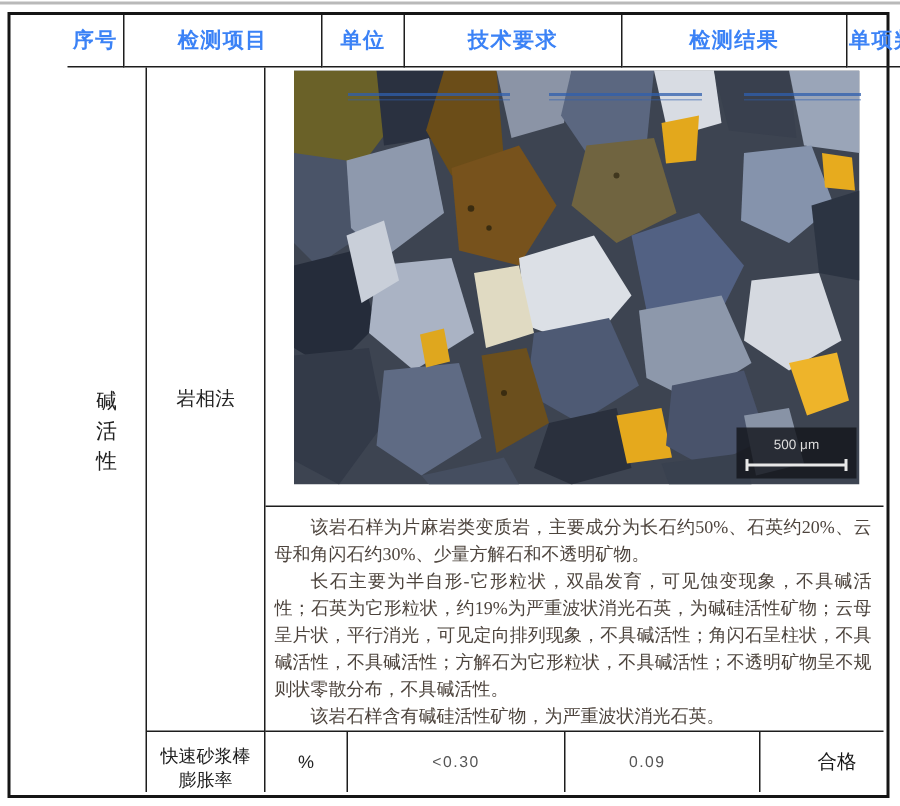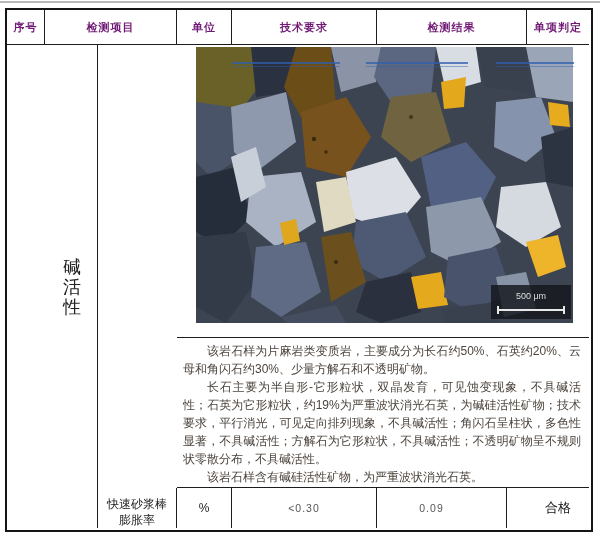--- a/index.html
+++ b/index.html
@@ -9,21 +9,21 @@
     position:relative; width:600px; height:537px; background:#fff;
     overflow:hidden; color:#1a1a1a;
   }
   .scan-line { position:absolute; left:0; top:1px; width:600px; height:2px; background:#b9b9b9; }
 
   
   #tbl { position:absolute; left:5px; top:8px; width:588px; height:524px; border:2px solid #151515; }
   .cell { position:absolute; border-color:#1d1d1d; border-style:solid; border-width:0; }
   .br { border-right-width:1px; }
   .bb { border-bottom-width:1px; }
-  .hcell { display:flex; align-items:center; justify-content:center; font-weight:bold; font-size:11px; letter-spacing:1px; color:#701a75; }
+  .hcell { display:flex; align-items:center; justify-content:center; font-weight:bold; font-size:14px; letter-spacing:1px; color:#3b82f6;margin-left:38px; }
   .vcenter { display:flex; align-items:center; justify-content:center; }
 
   
   .h1 { left:0; top:0; width:38px; height:35px; }
   .h2 { left:38px; top:0; width:132px; height:35px; }
   .h3 { left:170px; top:0; width:55px; height:35px; }
   .h4 { left:225px; top:0; width:145px; height:35px; }
   .h5 { left:370px; top:0; width:150px; height:35px; }
   .h6 { left:520px; top:0; width:62px; height:35px; }
 
@@ -32,28 +32,28 @@
   .c-group    { left:38px; top:35px; width:53px; height:483px; }
   .c-method1  { left:91px; top:35px; width:79px; height:443px; font-size:13px; color:#222; }
   .c-method2  { left:91px; top:478px; width:79px; height:40px; font-size:12px; line-height:16px; text-align:center; color:#222;align-items:flex-end; }
   .c-image    { left:170px; top:35px;  width:412px; height:293px; }
   .c-text     { left:170px; top:328px; width:412px; height:150px; }
   .c-unit     { left:170px; top:478px; width:55px;  height:40px; font-size:12px; color:#222; }
   .c-req      { left:225px; top:478px; width:145px; height:40px; font-size:10.5px; color:#555; letter-spacing:1px; }
   .c-res      { left:350px; top:478px; width:150px; height:40px; font-size:10.5px; color:#555; letter-spacing:1px; }
   .c-judg     { left:520px; top:478px; width:62px;  height:40px; font-size:13px; color:#151515; }
 
-  .vtext { width:16px; font-size:18px; line-height:20px; text-align:center; word-break:break-all; color:#222; }
+  .vtext { width:16px; font-size:14px; line-height:20px; text-align:center; word-break:break-all; color:#222; }
 
   
   #micro { position:absolute; left:196px; top:47px; width:377px; height:276px;text-align:center; }
   #micro svg { display:block; width:377px; height:276px; }
 
   
-  .desc { position:absolute; left:6px; top:4px; width:398px; font-size:12px; line-height:18px; color:#4d443d; text-align:justify; }
+  .desc { position:absolute; left:6px; top:4px; width:398px; font-size:12px; line-height:18px; color:#4d443d; text-align:justify;font-family:Liberation Serif, serif; }
   .desc p { text-indent:2em; }
 
   
   .wm { position:absolute; pointer-events:none; }
   #logo { left:18px; top:160px; width:180px; height:210px; }
   #stamp { left:172px; top:248px; width:428px; height:112px; overflow:hidden; }
   .top-marks { position:absolute; top:62px; height:5px; border-top:2px solid rgba(47,95,174,.75); border-bottom:1px solid rgba(47,95,174,.45); }
 </style>
 </head>
 <body>
@@ -66,33 +66,36 @@
     <div class="cell hcell br bb h1">序号</div>
     <div class="cell hcell br bb h2">检测项目</div>
     <div class="cell hcell br bb h3">单位</div>
     <div class="cell hcell br bb h4">技术要求</div>
     <div class="cell hcell br bb h5">检测结果</div>
     <div class="cell hcell bb h6">单项判定</div>
 
     <div class="cell vcenter br c-group">
       <div class="vtext">碱活性</div>
     </div>
+    <div class="cell vcenter br bb c-method1">
+      <span>岩相法</span>
+    </div>
     <div class="cell vcenter br c-method2">
       <div>
         <div>快速砂浆棒</div>
         <div>膨胀率</div>
       </div>
     </div>
 
     <div class="cell bb c-image"></div>
 
     <div class="cell bb c-text">
       <div class="desc">
         <p>该岩石样为片麻岩类变质岩，主要成分为长石约50%、石英约20%、云母和角闪石约30%、少量方解石和不透明矿物。</p>
-        <p>长石主要为半自形-它形粒状，双晶发育，可见蚀变现象，不具碱活性；石英为它形粒状，约19%为严重波状消光石英，为碱硅活性矿物；技术要求，平行消光，可见定向排列现象，不具碱活性；角闪石呈柱状，多色性显著，不具碱活性；方解石为它形粒状，不具碱活性；不透明矿物呈不规则状零散分布，不具碱活性。</p>
+        <p>长石主要为半自形-它形粒状，双晶发育，可见蚀变现象，不具碱活性；石英为它形粒状，约19%为严重波状消光石英，为碱硅活性矿物；云母呈片状，平行消光，可见定向排列现象，不具碱活性；角闪石呈柱状，不具碱活性，不具碱活性；方解石为它形粒状，不具碱活性；不透明矿物呈不规则状零散分布，不具碱活性。</p>
         <p>该岩石样含有碱硅活性矿物，为严重波状消光石英。</p>
       </div>
     </div>
 
     <div class="cell vcenter br c-unit">
       <span>%</span>
     </div>
     <div class="cell vcenter br c-req">
       <span>&lt;0.30</span>
     </div>

